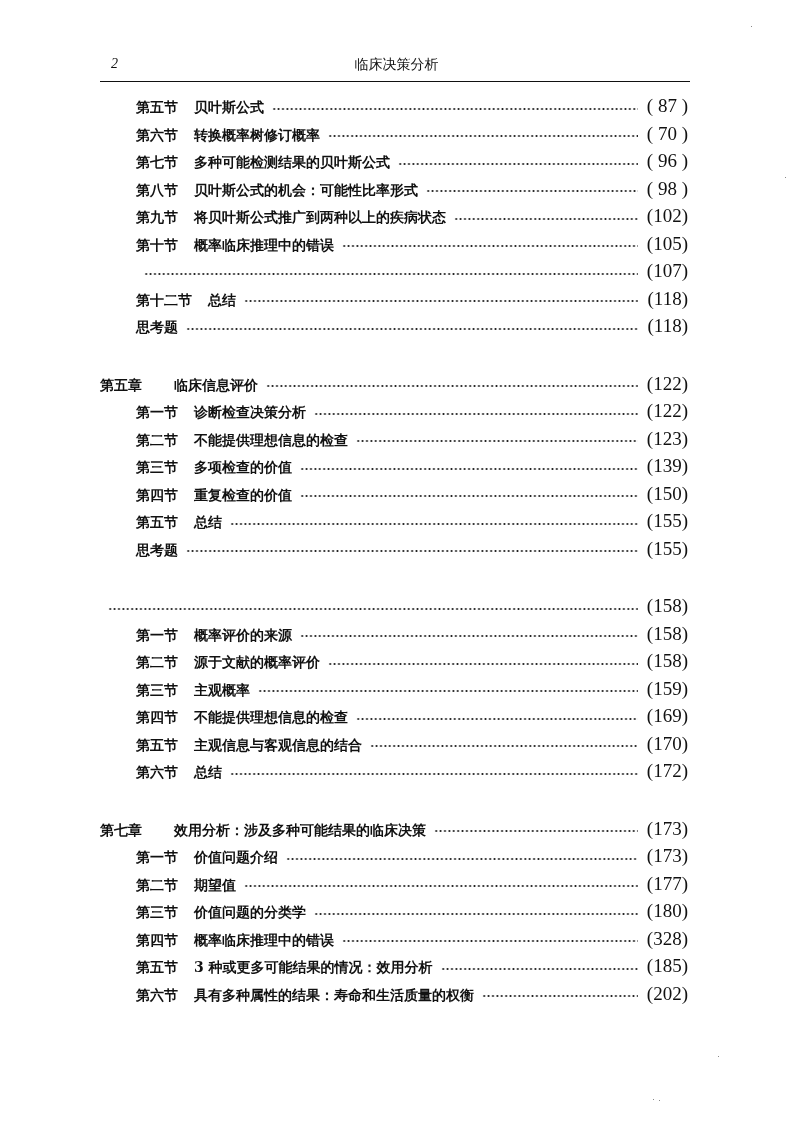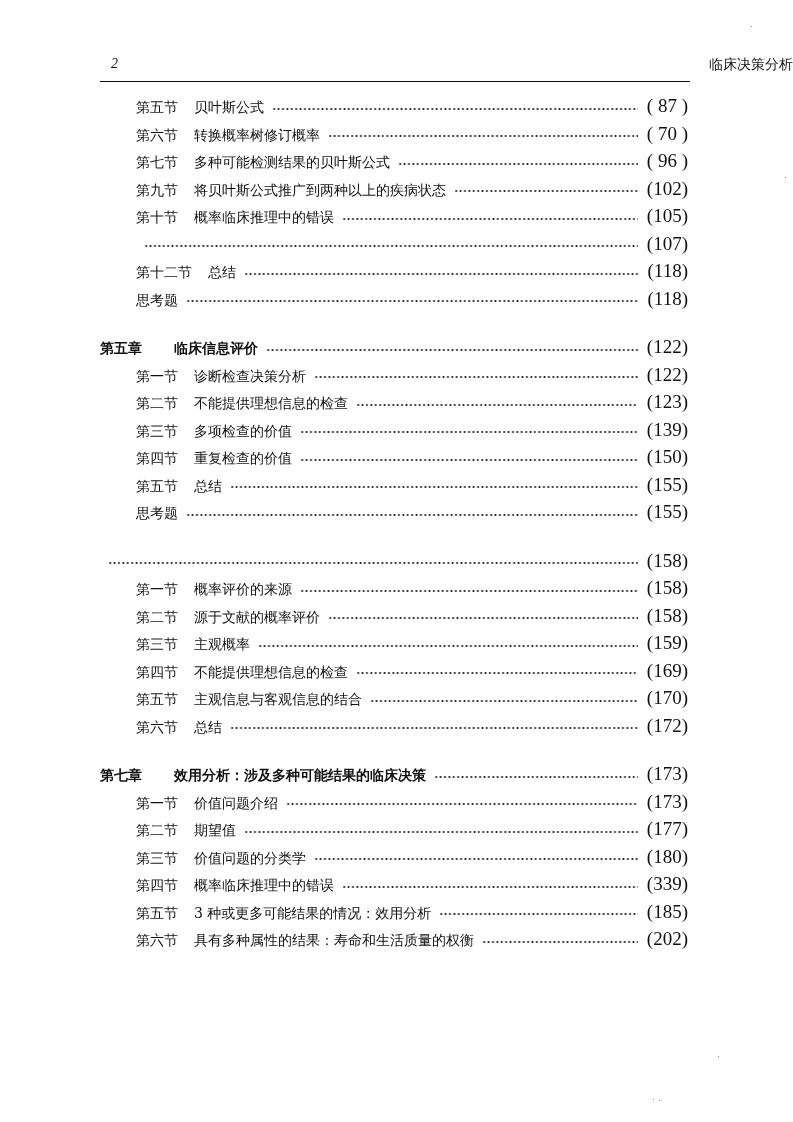--- a/index.html
+++ b/index.html
@@ -7,37 +7,37 @@
     width: 793px; height: 1122px; position: relative; overflow: hidden;
     font-family: "DejaVu Serif", "Liberation Serif", serif;
     color: #111111;
   }
   .page-number {
     position: absolute; left: 111px; top: 56px;
     font-size: 14px; font-style: italic;
     font-family: "Liberation Serif", serif;
   }
   .running-title {
-    position: absolute; left: 0; width: 793px; top: 56px; text-align: right;
+    position: absolute; left: 0; width: 793px; top: 56px; text-align: center;
     font-size: 14px;
     font-family: "DejaVu Sans", sans-serif;
   }
   .header-rule {
     position: absolute; left: 100px; top: 81px; width: 590px; height: 0;
     border-top: 1.5px solid #111;
   }
   .toc { position: absolute; left: 100px; top: 92px; width: 588px; }
   .row {
     display: flex; align-items: baseline; height: 27.5px;
     font-size: 14px; line-height: 27.5px; white-space: nowrap;
   }
   .row.section { padding-left: 36px; }
   .row.chapter { font-weight: bold; }
-  .row.gap { margin-top: 21px; }
-  .label { flex: 0 0 auto; }
+  .row.gap { margin-top: 30px; }
+  .label { flex: 0 0 auto; font-weight: bold; }
   .sec-no { display: inline-block; min-width: 58px; }
   .chapter .sec-no { min-width: 74px; }
   .leader {
     flex: 1 1 auto; margin: 0 8px; overflow: hidden;
     height: 12px; align-self: center;
     background-image: radial-gradient(circle, #222 0.9px, transparent 1.1px);
     background-size: 4.4px 4px; background-repeat: repeat-x; background-position: 0 7px;
   }
   .page {
     flex: 0 0 auto; font-family: "Liberation Serif", serif; font-weight: normal;
@@ -63,20 +63,25 @@
       <span class="label"><span class="sec-no">第六节</span><span>转换概率树修订概率</span></span>
       <span class="leader"></span>
       <span class="page">( 70 )</span>
     </div>
   <div class="row section">
       <span class="label"><span class="sec-no">第七节</span><span>多种可能检测结果的贝叶斯公式</span></span>
       <span class="leader"></span>
       <span class="page">( 96 )</span>
     </div>
   <div class="row section">
+      <span class="label"><span class="sec-no">第八节</span><span>贝叶斯公式的机会：可能性比率形式</span></span>
+      <span class="leader"></span>
+      <span class="page">( 98 )</span>
+    </div>
+  <div class="row section">
       <span class="label"><span class="sec-no">第九节</span><span>将贝叶斯公式推广到两种以上的疾病状态</span></span>
       <span class="leader"></span>
       <span class="page">(102)</span>
     </div>
   <div class="row section">
       <span class="label"><span class="sec-no">第十节</span><span>概率临床推理中的错误</span></span>
       <span class="leader"></span>
       <span class="page">(105)</span>
     </div>
   <div class="row section">
@@ -181,21 +186,21 @@
       <span class="page">(177)</span>
     </div>
   <div class="row section">
       <span class="label"><span class="sec-no">第三节</span><span>价值问题的分类学</span></span>
       <span class="leader"></span>
       <span class="page">(180)</span>
     </div>
   <div class="row section">
       <span class="label"><span class="sec-no">第四节</span><span>概率临床推理中的错误</span></span>
       <span class="leader"></span>
-      <span class="page">(339)</span>
+      <span class="page">(328)</span>
     </div>
   <div class="row section">
       <span class="label"><span class="sec-no">第五节</span><span>3 种或更多可能结果的情况：效用分析</span></span>
       <span class="leader"></span>
       <span class="page">(185)</span>
     </div>
   <div class="row section">
       <span class="label"><span class="sec-no">第六节</span><span>具有多种属性的结果：寿命和生活质量的权衡</span></span>
       <span class="leader"></span>
       <span class="page">(202)</span>

